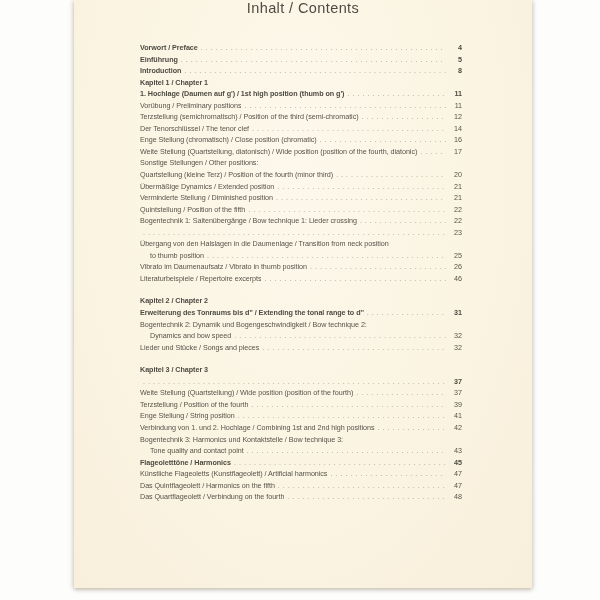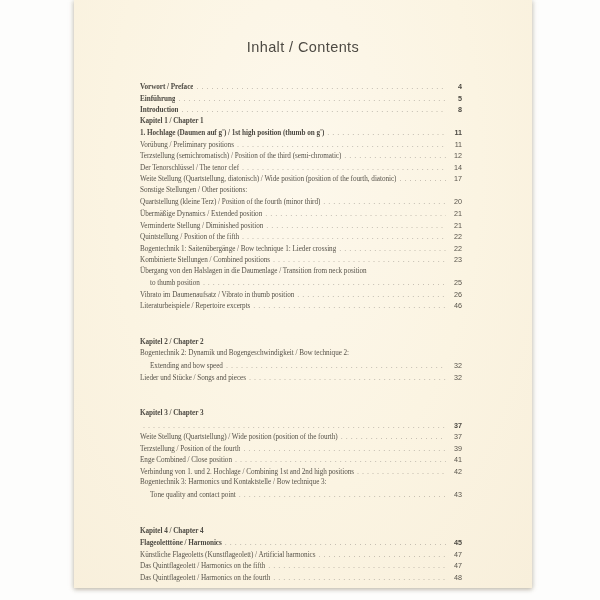--- a/index.html
+++ b/index.html
@@ -8,21 +8,20 @@
     background:var(--scan-bg,#fdfdfc);
     font-family:"Liberation Sans", sans-serif;
     overflow:hidden;position:relative;
   }
   .book-page{
     position:absolute;left:74px;top:0;
     width:458px;height:588px;
     background:radial-gradient(ellipse at 48% 28%, #fdf8ec 0%, var(--page-bg,#fbf4e2) 55%, #f8efdb 100%);
     box-shadow:0 2px 4px rgba(150,140,120,0.45), 2px 0 4px rgba(200,194,180,0.30), -2px 0 4px rgba(200,194,180,0.30);
     box-sizing:border-box;
-    padding-top:39px;
   }
   .page-title{
     text-align:center;
     font-size:14.5px;
     line-height:16px;
     letter-spacing:0.4px;
     color:var(--ink-bold,#4d4a43);
     font-weight:normal;
   }
   .toc-list{
@@ -34,22 +33,22 @@
   }
   .row{
     display:flex;
     align-items:baseline;
     height:11.55px;
     line-height:11.55px;
     white-space:nowrap;
   }
   .row.bold{font-weight:bold;color:var(--ink-bold,#4d4a43);}
   .row.indent{padding-left:10px;}
-  .row.gap{margin-top:25px;}
-  .label{flex:0 1 auto;overflow:hidden;font-family:Liberation Serif, serif;}
+  .row.gap{margin-top:11px;}
+  .label{flex:0 1 auto;overflow:hidden;}
   .leader{
     flex:1 1 0;
     min-width:6px;
     overflow:hidden;
     margin:0 3px;
     color:var(--dots,#9a948a);
     font-weight:normal;
     align-self:baseline;
   }
   .leader::after{
@@ -100,20 +99,25 @@
         <span class="label">Terzstellung (semichromatisch) / Position of the third (semi-chromatic)</span>
         <span class="leader"></span>
         <span class="pagenum">12</span>
       </div>
       <div class="row">
         <span class="label">Der Tenorschlüssel / The tenor clef</span>
         <span class="leader"></span>
         <span class="pagenum">14</span>
       </div>
       <div class="row">
+        <span class="label">Enge Stellung (chromatisch) / Close position (chromatic)</span>
+        <span class="leader"></span>
+        <span class="pagenum">16</span>
+      </div>
+      <div class="row">
         <span class="label">Weite Stellung (Quartstellung, diatonisch) / Wide position (position of the fourth, diatonic)</span>
         <span class="leader"></span>
         <span class="pagenum">17</span>
       </div>
       <div class="row">
         <span class="label">Sonstige Stellungen / Other positions:</span>
       </div>
       <div class="row">
         <span class="label">Quartstellung (kleine Terz) / Position of the fourth (minor third)</span>
         <span class="leader"></span>
@@ -133,21 +137,20 @@
         <span class="label">Quintstellung / Position of the fifth</span>
         <span class="leader"></span>
         <span class="pagenum">22</span>
       </div>
       <div class="row">
         <span class="label">Bogentechnik 1: Saitenübergänge / Bow technique 1: Lieder crossing</span>
         <span class="leader"></span>
         <span class="pagenum">22</span>
       </div>
       <div class="row">
-        <span class="label">Kombinierte Stellungen / Combined positions</span>
         <span class="leader"></span>
         <span class="pagenum">23</span>
       </div>
       <div class="row">
         <span class="label">Übergang von den Halslagen in die Daumenlage / Transition from neck position</span>
       </div>
       <div class="row indent">
         <span class="label">to thumb position</span>
         <span class="leader"></span>
         <span class="pagenum">25</span>
@@ -158,25 +161,30 @@
         <span class="pagenum">26</span>
       </div>
       <div class="row">
         <span class="label">Literaturbeispiele / Repertoire excerpts</span>
         <span class="leader"></span>
         <span class="pagenum">46</span>
       </div>
       <div class="row bold gap">
         <span class="label">Kapitel 2 / Chapter 2</span>
       </div>
+      <div class="row bold">
+        <span class="label">Erweiterung des Tonraums bis d'' / Extending the tonal range to d''</span>
+        <span class="leader"></span>
+        <span class="pagenum">31</span>
+      </div>
       <div class="row">
         <span class="label">Bogentechnik 2: Dynamik und Bogengeschwindigkeit / Bow technique 2:</span>
       </div>
       <div class="row indent">
-        <span class="label">Extending and bow speed</span>
+        <span class="label">Dynamics and bow speed</span>
         <span class="leader"></span>
         <span class="pagenum">32</span>
       </div>
       <div class="row">
         <span class="label">Lieder und Stücke / Songs and pieces</span>
         <span class="leader"></span>
         <span class="pagenum">32</span>
       </div>
       <div class="row bold gap">
         <span class="label">Kapitel 3 / Chapter 3</span>
@@ -189,54 +197,51 @@
         <span class="label">Weite Stellung (Quartstellung) / Wide position (position of the fourth)</span>
         <span class="leader"></span>
         <span class="pagenum">37</span>
       </div>
       <div class="row">
         <span class="label">Terzstellung / Position of the fourth</span>
         <span class="leader"></span>
         <span class="pagenum">39</span>
       </div>
       <div class="row">
-        <span class="label">Enge Combined / Close position</span>
+        <span class="label">Enge Stellung / String position</span>
         <span class="leader"></span>
         <span class="pagenum">41</span>
       </div>
       <div class="row">
         <span class="label">Verbindung von 1. und 2. Hochlage / Combining 1st and 2nd high positions</span>
         <span class="leader"></span>
         <span class="pagenum">42</span>
       </div>
       <div class="row">
         <span class="label">Bogentechnik 3: Harmonics und Kontaktstelle / Bow technique 3:</span>
       </div>
       <div class="row indent">
         <span class="label">Tone quality and contact point</span>
         <span class="leader"></span>
         <span class="pagenum">43</span>
       </div>
-      <div class="row bold gap">
-        <span class="label">Kapitel 4 / Chapter 4</span>
-      </div>
       <div class="row bold">
         <span class="label">Flageoletttöne / Harmonics</span>
         <span class="leader"></span>
         <span class="pagenum">45</span>
       </div>
       <div class="row">
         <span class="label">Künstliche Flageoletts (Kunstflageolett) / Artificial harmonics</span>
         <span class="leader"></span>
         <span class="pagenum">47</span>
       </div>
       <div class="row">
         <span class="label">Das Quintflageolett / Harmonics on the fifth</span>
         <span class="leader"></span>
         <span class="pagenum">47</span>
       </div>
       <div class="row">
-        <span class="label">Das Quintflageolett / Harmonics on the fourth</span>
+        <span class="label">Das Quartflageolett / Verbindung on the fourth</span>
         <span class="leader"></span>
         <span class="pagenum">48</span>
       </div>
     </div>
 </div>
 
 </body></html>

